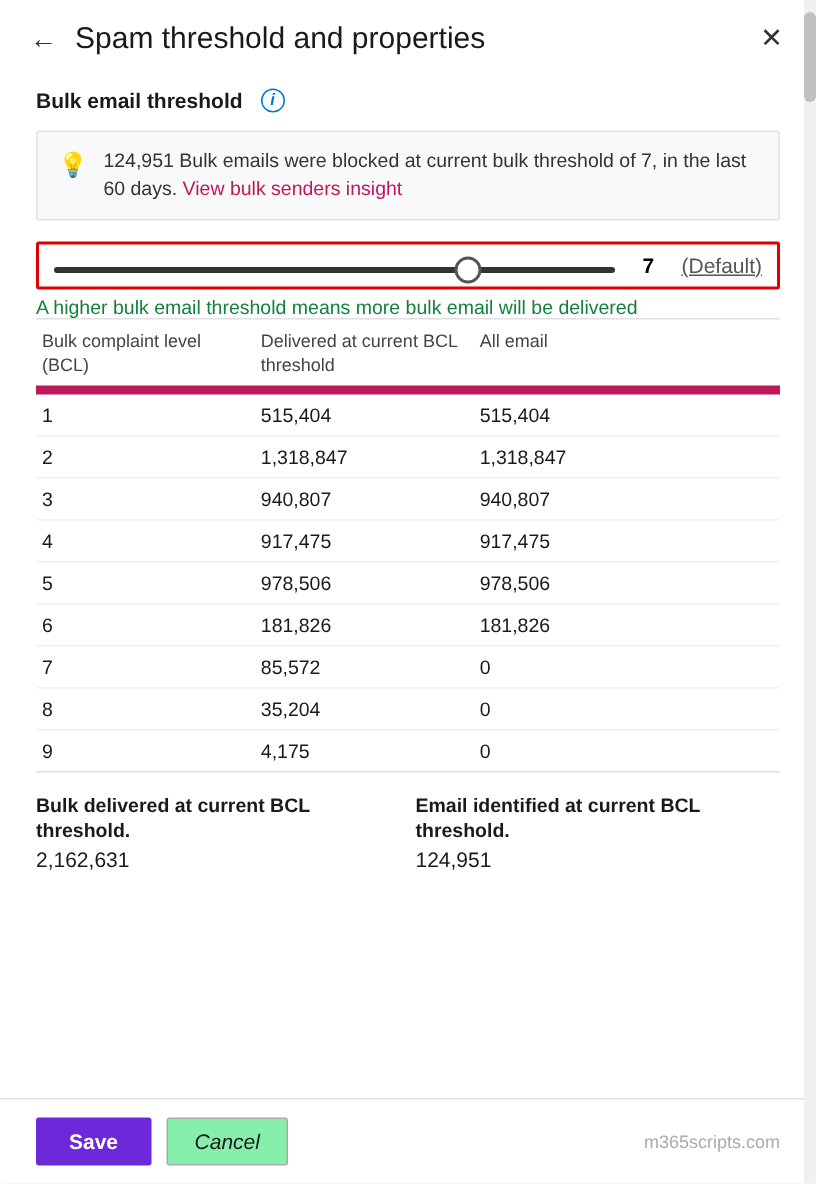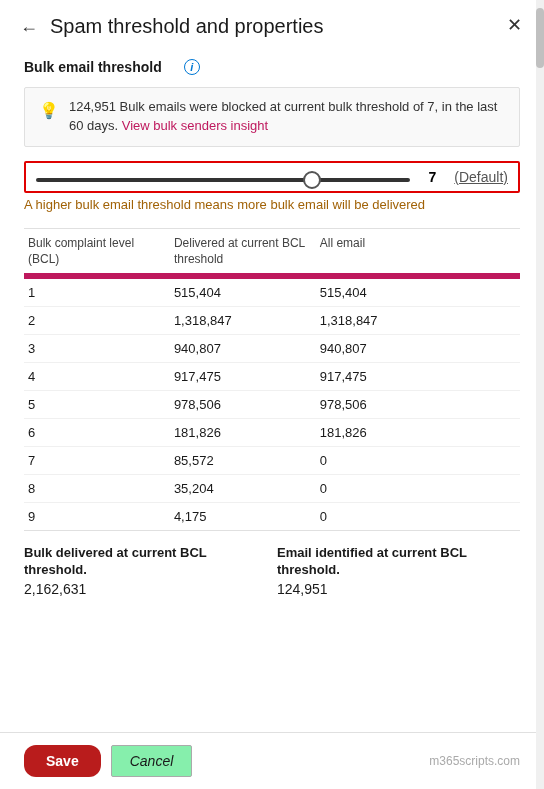--- a/index.html
+++ b/index.html
@@ -56,21 +56,21 @@
       padding: 12px 24px 16px 24px;
       flex: 1;
       overflow-y: auto;
     }
     .section-label {
       font-size: 14px;
       font-weight: 600;
       color: #1a1a1a;
       display: flex;
       align-items: center;
-      gap: 22px;
+      gap: 12px;
       margin-bottom: 12px;
     }
     .info-icon {
       display: inline-flex;
       align-items: center;
       justify-content: center;
       width: 16px;
       height: 16px;
       border-radius: 50%;
       border: 1.5px solid #0078d4;
@@ -151,22 +151,22 @@
       text-align: center;
     }
     .slider-default {
       font-size: 14px;
       color: #555;
       white-space: nowrap;
       text-decoration: underline;
     }
     .slider-hint {
       font-size: 13px;
-      color: #a16207;
-      margin-bottom: 16px;
+      color: #15803d;
+      margin-bottom: 0;
       margin-top: 2px;
     }
 
     .table-wrapper {
       border-top: 1px solid #e0e0e0;
     }
     .table-header-row {
       display: grid;
       grid-template-columns: 1fr 1fr 1.4fr;
       padding: 6px 0 6px 0;
@@ -218,27 +218,27 @@
       justify-content: space-between;
       padding: 12px 24px;
       border-top: 1px solid #e0e0e0;
       background: #fff;
     }
     .footer-left {
       display: flex;
       gap: 10px;
     }
     .btn-save {
-      background: #b91c1c;
+      background: #6d28d9;
       color: #fff;
       border: none;
       padding: 7px 22px;
       font-size: 14px;
       font-weight: 600;
-      border-radius: 12px;
+      border-radius: 2px;
       cursor: pointer;
     }
     .btn-cancel {
       background: #86efac;
       color: #1a1a1a;
       border: 1px solid #aaa;
       padding: 7px 18px;
       font-size: 14px;
       border-radius: 2px;
       cursor: pointer;

